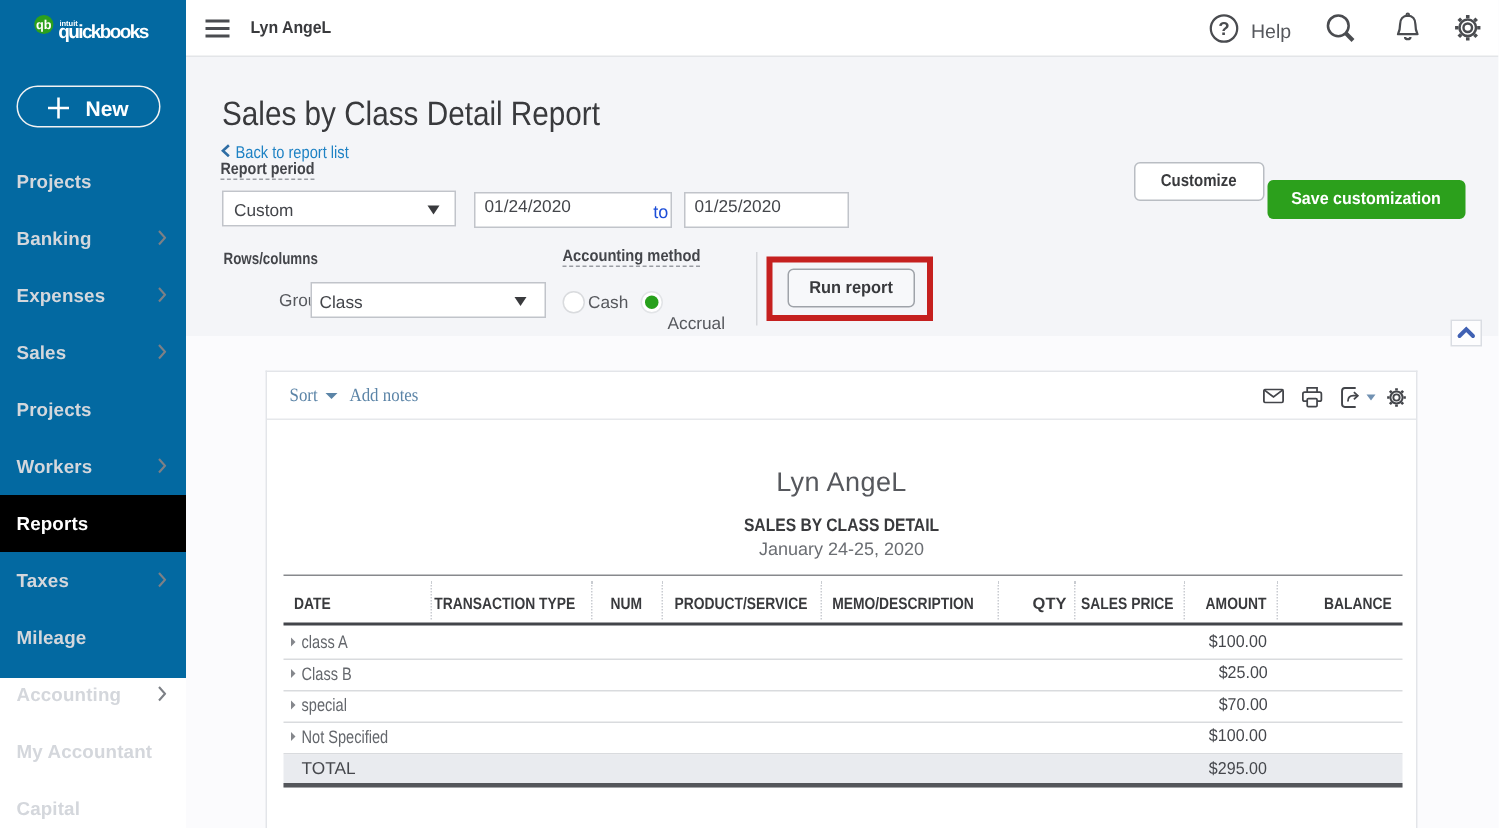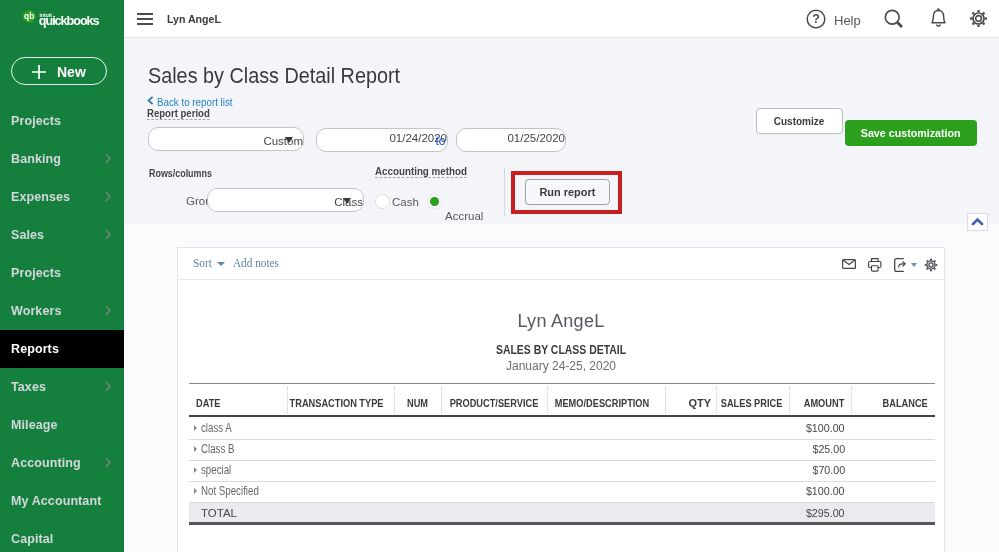--- a/index.html
+++ b/index.html
@@ -1,39 +1,39 @@
 <!DOCTYPE html>
 <html><head>
 <meta charset="utf-8">
 <style>
 * { margin:0; padding:0; box-sizing:border-box; }
 html,body { width:999px; height:552px; overflow:hidden; font-family:"Liberation Sans", sans-serif; }
 .abs { position:absolute; }
 body { position:relative; background:#fff; }
 
 
-#sidebar { position:absolute; left:0; top:0; width:124px; height:552px; background:#15803d; }
+#sidebar { position:absolute; left:0; top:0; width:124px; height:452px; background:#0369a1; }
 #logo { position:absolute; left:10px; top:9px; width:110px; height:20px; }
 #newbtn { position:absolute; left:11px; top:57px; width:96px; height:28px; border:1.5px solid #f1f2f3; border-radius:15px; color:#fff; }
 .mitem { position:absolute; left:0; width:124px; height:38px; color:#d4d7dc; font-size:12.5px; font-weight:bold; line-height:38px; padding-left:11px; letter-spacing:.1px; }
 .mitem .chev { position:absolute; right:13px; top:13px; width:6px; height:11px; }
 .mitem.sel { background:#000; color:#fff; }
 
 
 #topbar { position:absolute; left:124px; top:0; width:875px; height:38px; background:#fff; border-bottom:1px solid #e3e5e8; }
 #burger { position:absolute; left:13px; top:13px; width:16px; height:12px; }
 #burger div { height:2.4px; background:#4a4c50; margin-bottom:2.4px; }
 #coname { position:absolute; left:43px; top:13px; font-size:11.5px; font-weight:bold; color:#393a3d; transform:scaleX(0.92); transform-origin:left top; }
 
 
 #filters { position:absolute; left:124px; top:38px; width:875px; height:186px; background:#f4f5f8; z-index:2; }
 #title { position:absolute; left:24px; top:27px; font-size:22.5px; line-height:22px; color:#393a3d; transform:scaleX(0.88); transform-origin:left top; white-space:nowrap; }
 #backlink { position:absolute; left:33px; top:57.5px; font-size:11.5px; color:#1e82c4; transform:scaleX(0.85); transform-origin:left top; white-space:nowrap; }
 #rp-label { position:absolute; left:23px; top:69.5px; font-size:11px; line-height:11px; font-weight:bold; color:#43454a; border-bottom:1px dashed #9a9da3; padding-bottom:0; transform:scaleX(0.87); transform-origin:left top; white-space:nowrap; }
-.inputbox { position:absolute; background:#fff; border:1px solid #c1c4ca; border-radius:10px; font-size:11.5px; color:#43454a;text-align:right; }
+.inputbox { position:absolute; background:#fff; border:1px solid #c1c4ca; border-radius:0; font-size:11.5px; color:#43454a; }
 #dd-custom { left:24px; top:89px; width:156px; height:24px; line-height:27px; padding-left:7px; }
 #date1 { left:192px; top:90px; width:132px; height:24px; line-height:18px; padding-left:6px; }
 #date2 { left:332px; top:90px; width:110px; height:24px; line-height:18px; padding-left:6px; }
 #to-label { position:absolute; left:311.5px; top:96px; font-size:12px; color:#1d4ed8; }
 .downcaret { position:absolute; width:0; height:0; border-left:4.5px solid transparent; border-right:4.5px solid transparent; border-top:6px solid #393a3d; }
 #btn-customize { position:absolute; left:632px; top:70px; width:87px; height:26px; background:#fff; border:1px solid #b9bdc3; border-radius:4px; font-size:11.5px; font-weight:bold; color:#393a3d; text-align:center; line-height:24px; }
 #btn-save { position:absolute; left:721px; top:70px; width:132px; height:26px; background:#2ca01c; border-radius:4px; font-size:11.5px; font-weight:bold; color:#fff; text-align:center; line-height:26px;margin-top:12px; }
 #rows-label { position:absolute; left:25px; top:128.5px; font-size:11px; font-weight:bold; color:#43454a; transform:scaleX(0.81); transform-origin:left top; white-space:nowrap; }
 #acct-label { position:absolute; left:251px; top:127.5px; font-size:11px; line-height:11px; font-weight:bold; color:#43454a; border-bottom:1px dashed #9a9da3; padding-bottom:0; transform:scaleX(0.89); transform-origin:left top; white-space:nowrap; }
 #groupby { position:absolute; left:25px; top:157px; font-size:11.5px; color:#56585d;margin-left:37px; }

